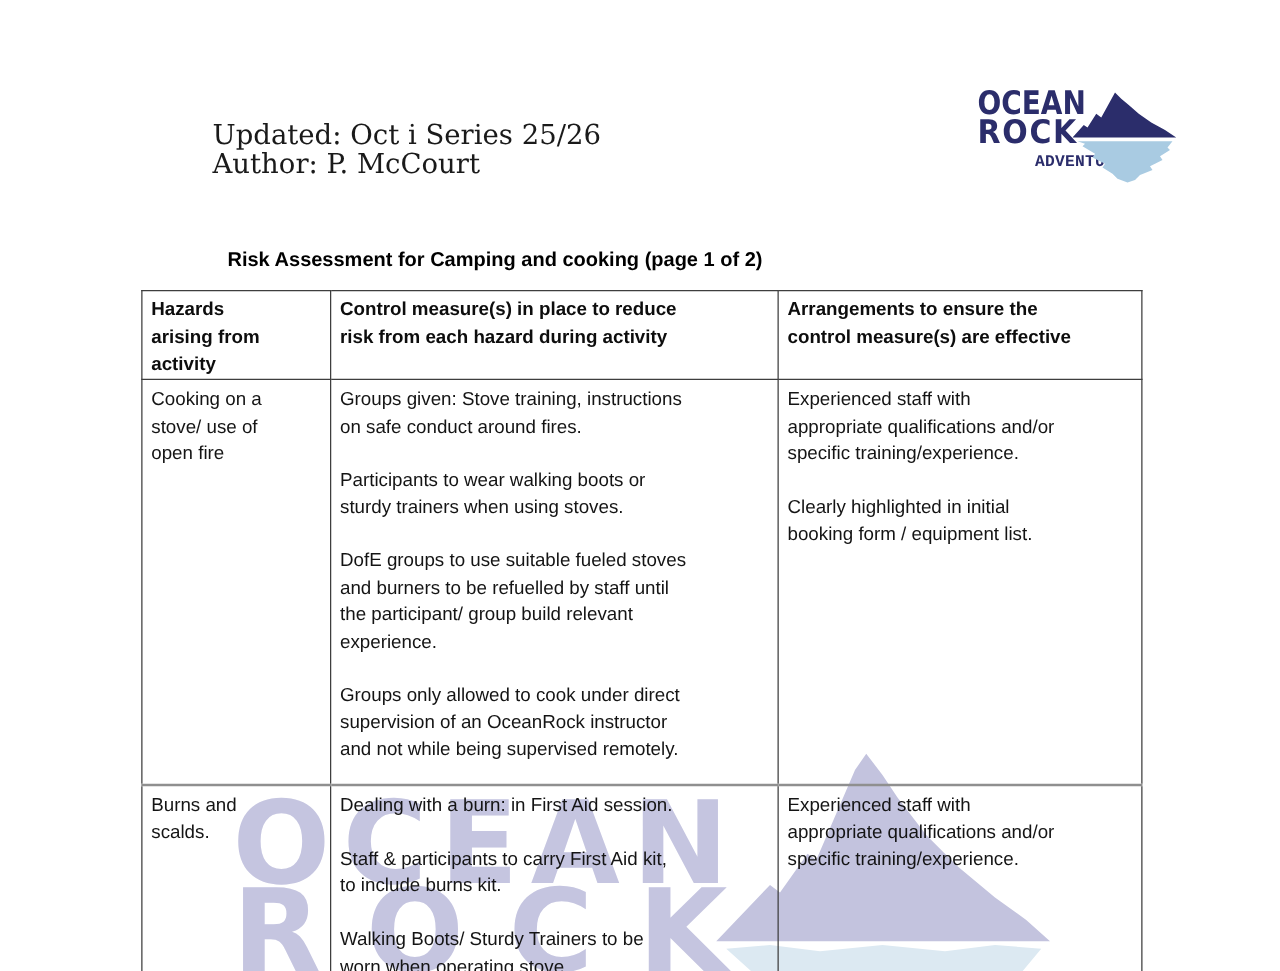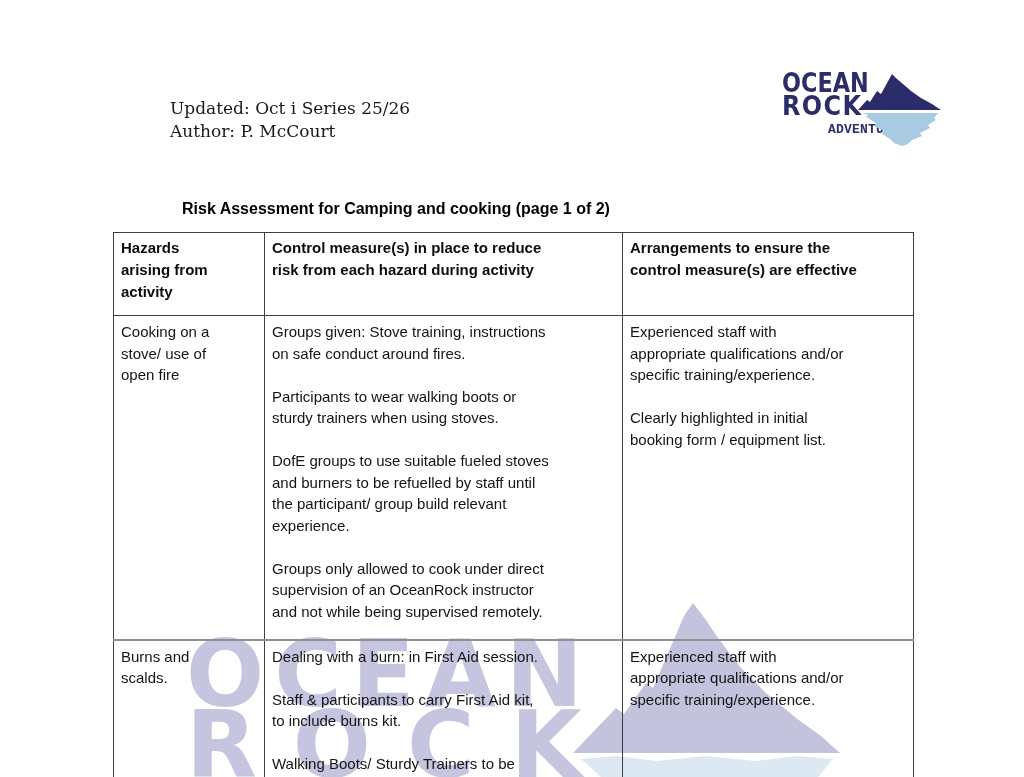--- a/index.html
+++ b/index.html
@@ -37,21 +37,21 @@
   .wm-rock  { top: 700px; font-size: 92px; letter-spacing: 36px; }
   .wm-berg  { position: absolute; left: 556px; top: 598px; }
 
   
   .meta {
     position: absolute;
     left: 170px;
     top: 97px;
     z-index: 2;
     font-family: "DejaVu Serif", serif;
-    font-size: 17px;
+    font-size: 22px;
     line-height: 23px;
     color: #1a1a1a;
   }
 
   
   .logo { position: absolute; left: 0; top: 0; z-index: 2; }
   .logo-line {
     position: absolute;
     font-family: "DejaVu Sans", sans-serif;
     font-weight: 800;
@@ -93,21 +93,21 @@
     border: 1.5px solid #3e3e3e;
     vertical-align: top;
     text-align: left;
     white-space: pre-line;
     background: transparent;
     box-sizing: border-box;
     overflow: hidden;
   }
   .ra-table th {
     height: 66px;
-    padding: 4px 7px 12px 7px;
+    padding: 4px 7px 0 7px;
     font-size: 15px;
     font-weight: bold;
     line-height: 22px;
     color: #0d0d0d;
   }
   .ra-table td {
     padding: 5px 7px;
     font-size: 15px;
     line-height: 21.5px;
     margin-left: 48px;

